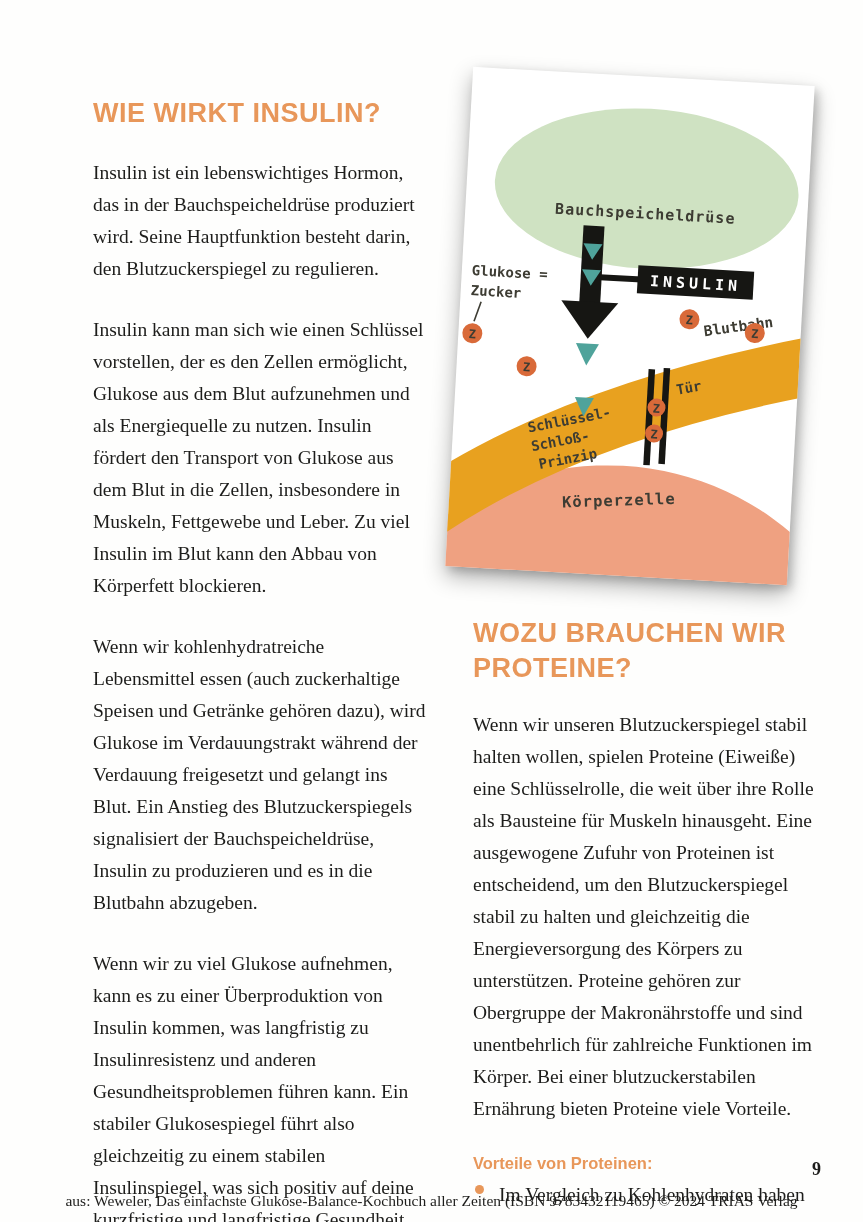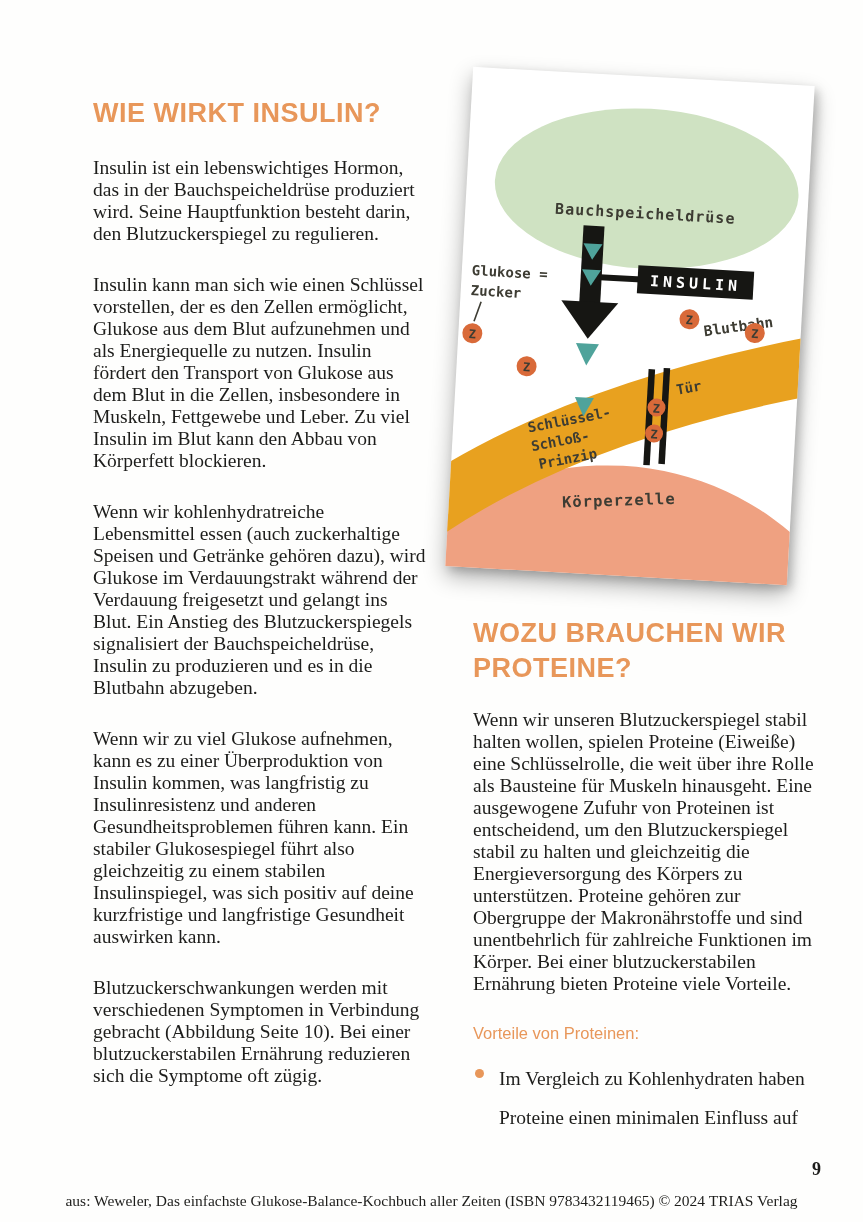--- a/index.html
+++ b/index.html
@@ -19,21 +19,21 @@
     font-family:"Liberation Sans", sans-serif;
     font-weight:700;
     color:#e8975a;
     font-size:27px;
     line-height:1.28;
     letter-spacing:.5px;
     margin-bottom:26px;
   }
   .para {
     font-size:19.5px;
-    line-height:22px;
+    line-height:32px;
     margin-bottom:29px;
     hyphens:auto;
   }
 
   
   .illo-card {
     position:absolute; left:459px; top:76px;
     width:342px; height:500px;
     background:#ffffff;
     transform:rotate(3.2deg);
@@ -50,25 +50,25 @@
     font-family:"DejaVu Sans Mono", monospace;
     font-weight:700;
     fill:#ffffff;
   }
 
   
   .col-right { position:absolute; left:473px; top:616px; width:341px; }
   .col-right .heading { margin-bottom:24px; }
   .subheading {
     font-family:"Liberation Sans", sans-serif;
-    font-weight:400;
+    font-weight:700;
     color:#e8975a;
     font-size:16.5px;
     margin-top:24px;
-    margin-bottom:16px;
+    margin-bottom:2px;
   }
   .bullet-item {
     position:relative;
     padding-left:26px;
     font-size:19.5px;
     line-height:39px;
   }
   .bullet-item .dot {
     position:absolute; left:2px; top:10px;
     width:9px; height:9px; border-radius:50%;

